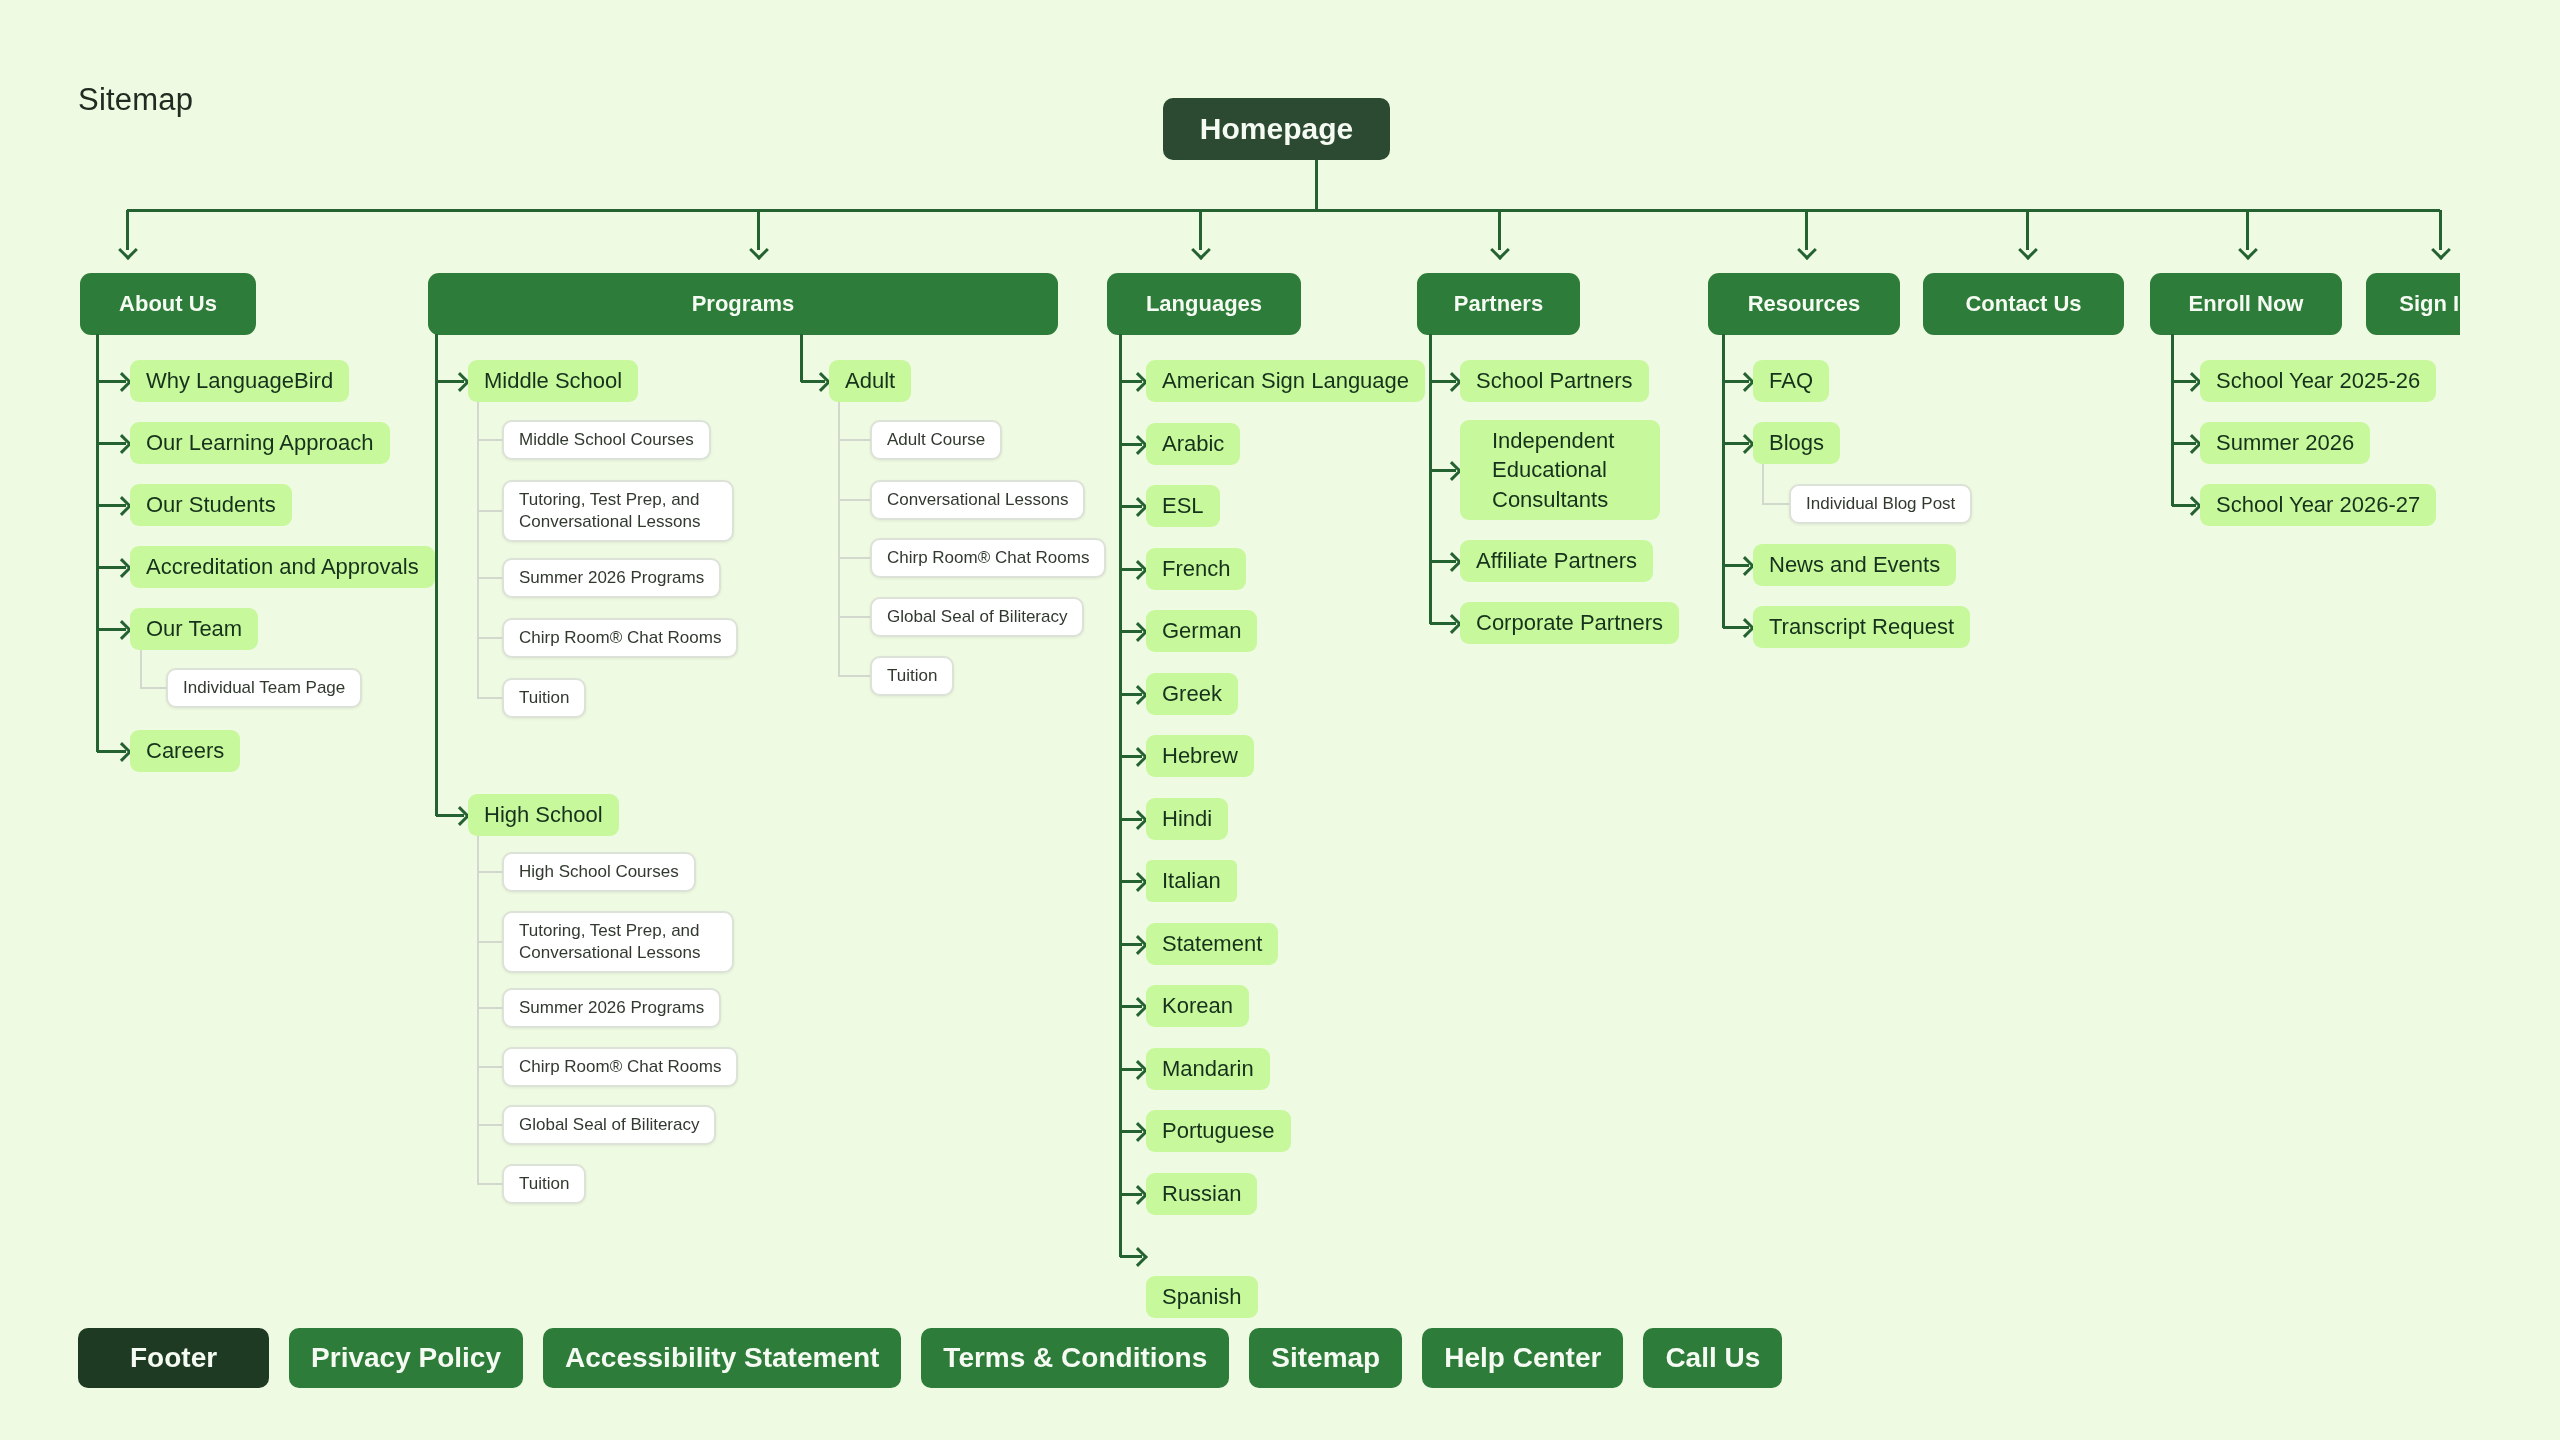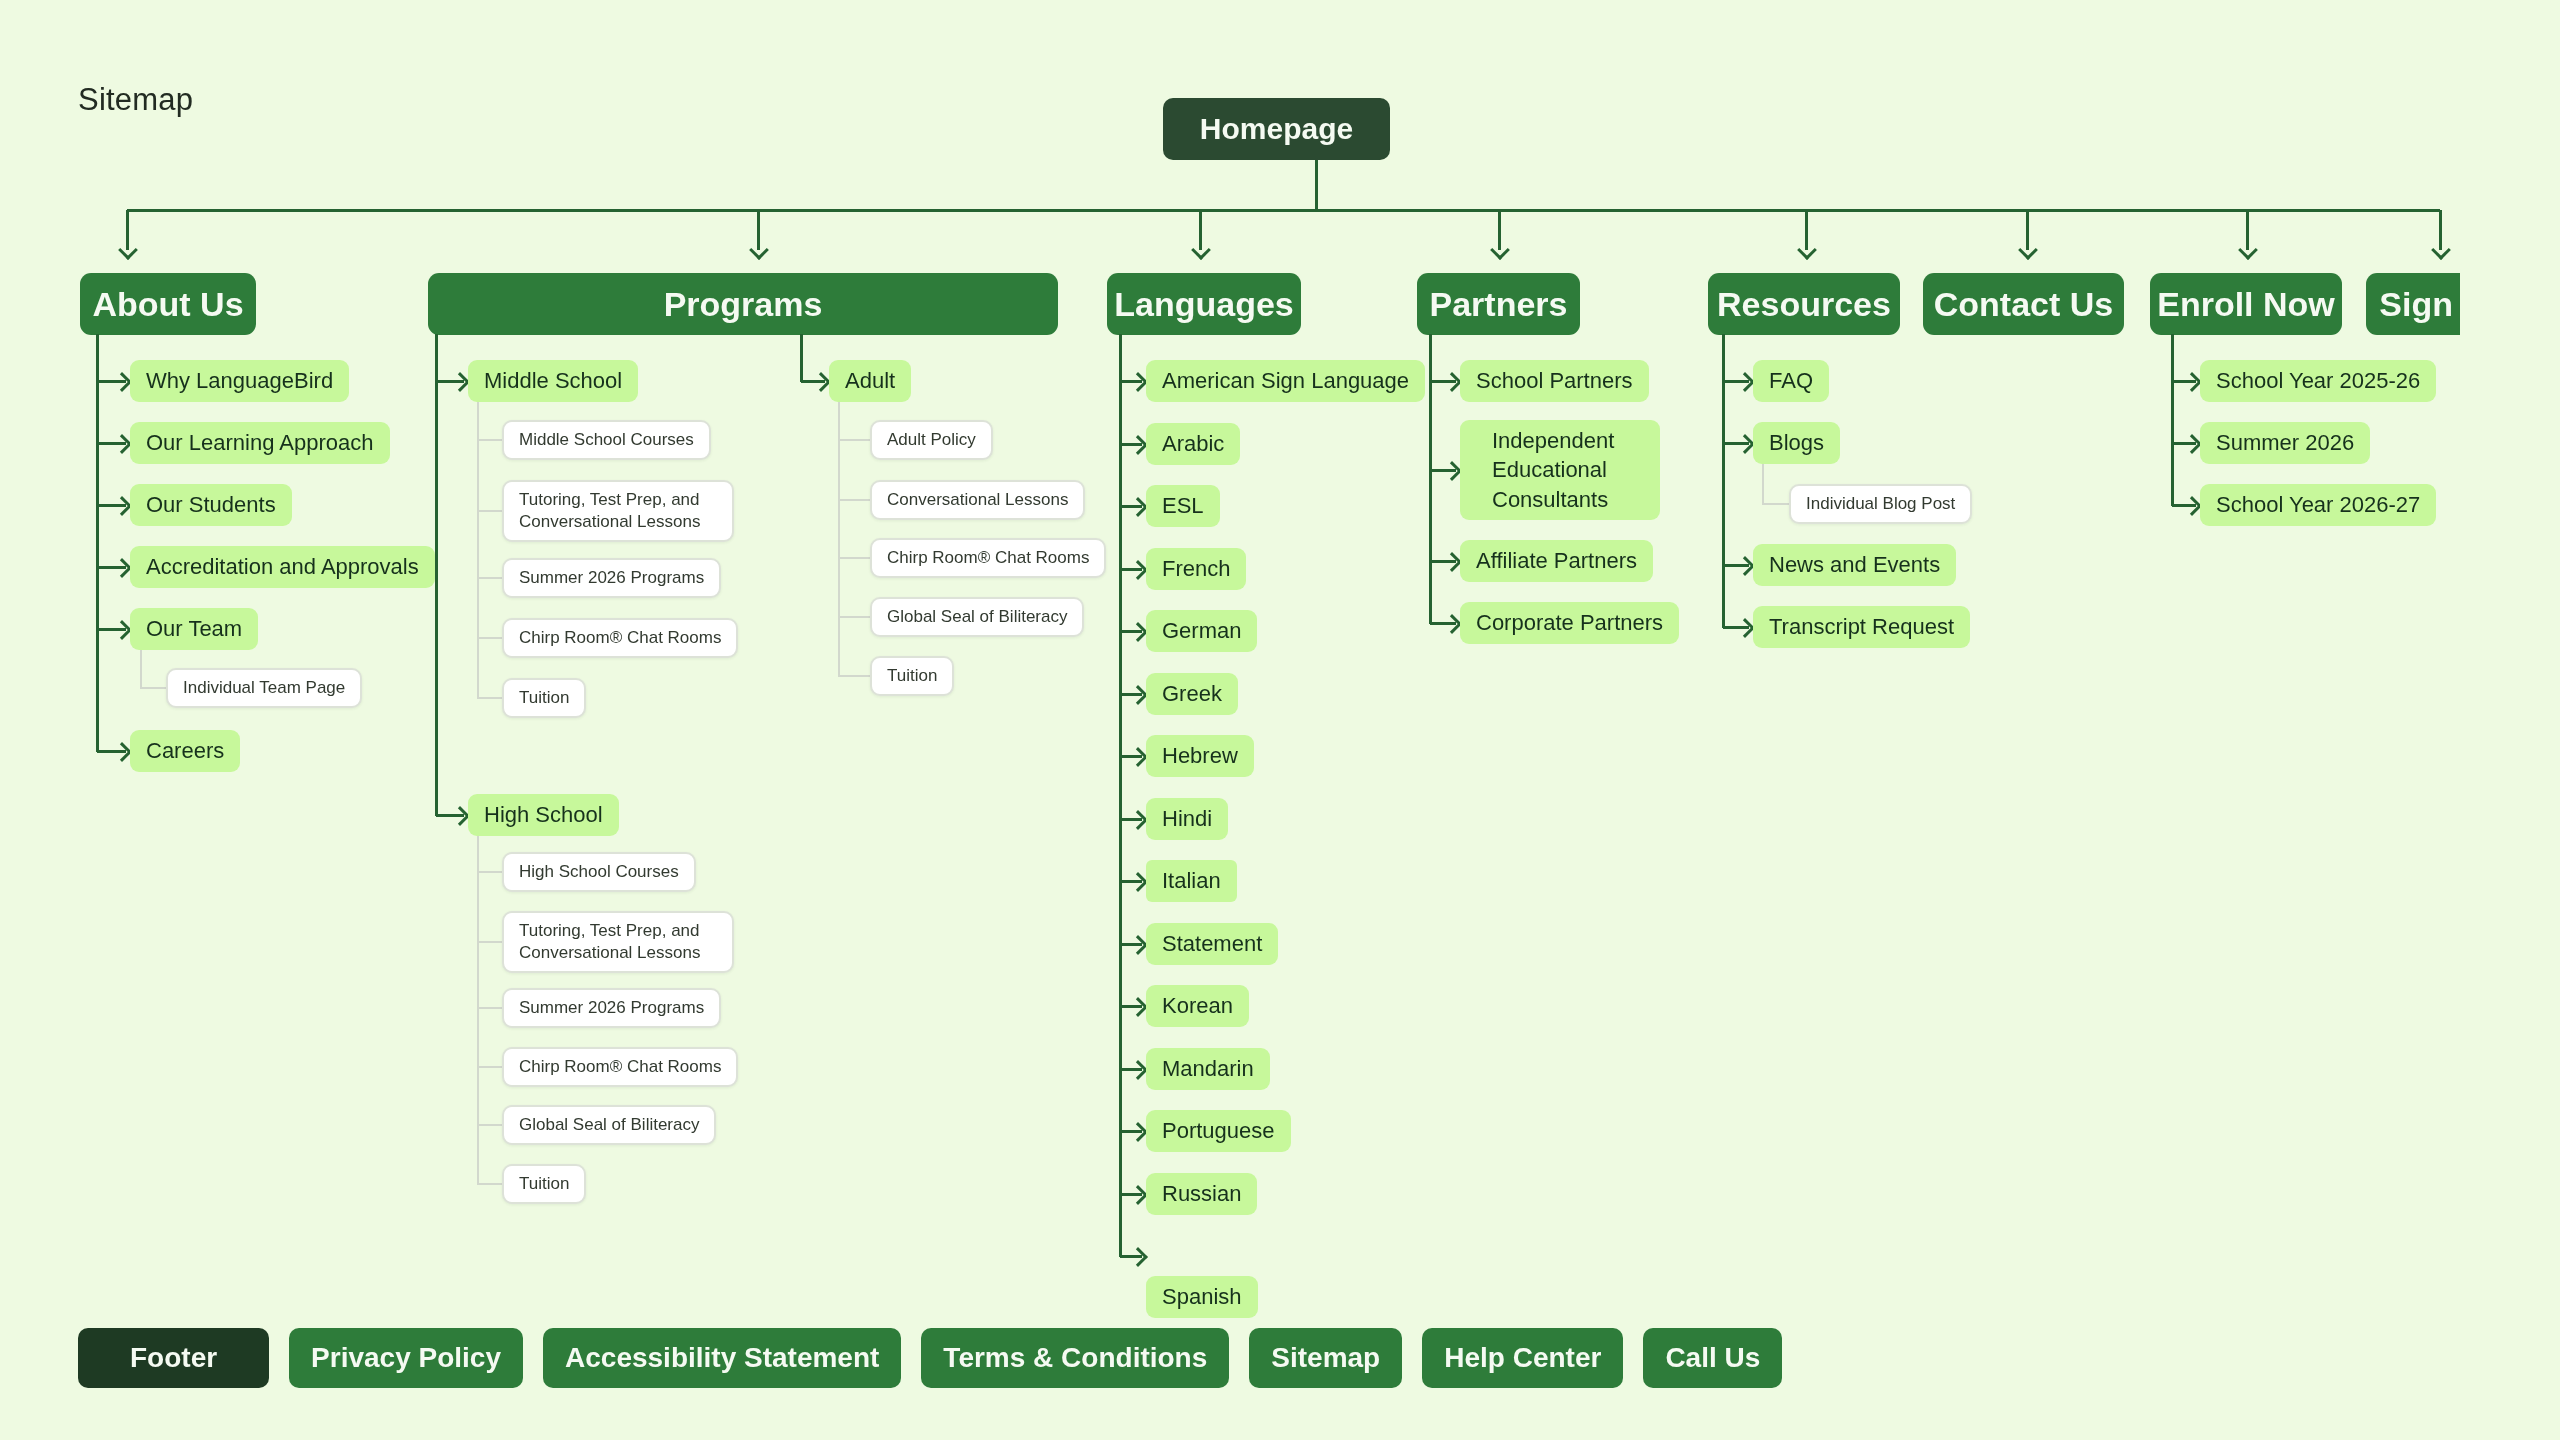--- a/index.html
+++ b/index.html
@@ -15,21 +15,21 @@
   .page-title{
     position:absolute;left:78px;top:82px;font-size:31px;font-weight:500;color:#222b22;letter-spacing:.2px;
   }
   .node{position:absolute;display:flex;align-items:center;box-sizing:border-box;white-space:nowrap;}
   .root{
     left:1163px;top:98px;width:227px;height:62px;background:var(--homepage-dark);color:#f5faf2;
     border-radius:10px;justify-content:center;font-size:30px;font-weight:700;text-align:center;
   }
   .header{
     height:62px;top:273px;background:var(--header-green);color:#f5faf2;border-radius:11px;
-    justify-content:center;font-size:34px;font-weight:700;
+    justify-content:center;font-size:22px;font-weight:700;
   }
   .chip{
     height:42px;background:var(--chip-green);color:var(--chip-text);border-radius:9px;
     padding:0 16px;font-size:22px;font-weight:500;
   }
   .chip.multi{white-space:normal;line-height:1.32;padding:8px 16px;align-items:center;}
   .card{
     height:40px;background:#ffffff;color:#323a30;border:2px solid var(--card-border);border-radius:10px;
     padding:0 15px;font-size:17px;font-weight:400;box-shadow:0 1px 3px rgba(30,50,30,.07);
   }
@@ -99,21 +99,21 @@
       <div class="hline gray" style="left: 478px; top: 637px; width: 24px;"></div>
       <div class="card node" style="left: 502px; top: 618px; height: 40px;">Chirp Room® Chat Rooms</div>
       <div class="hline gray" style="left: 478px; top: 697px; width: 24px;"></div>
       <div class="card node" style="left: 502px; top: 678px; height: 40px;">Tuition</div>
       <div class="vline" style="left: 800px; top: 334px; height: 48px;"></div>
       <div class="hline" style="left: 801px; top: 380px; width: 24px;"></div>
       <div class="chev right" style="left: 814px; top: 375px;"></div>
       <div class="chip node" style="left: 829px; top: 360px; height: 42px;">Adult</div>
       <div class="vline gray" style="left: 838px; top: 402px; height: 275px;"></div>
       <div class="hline gray" style="left: 839px; top: 439px; width: 31px;"></div>
-      <div class="card node" style="left: 870px; top: 420px; height: 40px;">Adult Policy</div>
+      <div class="card node" style="left: 870px; top: 420px; height: 40px;">Adult Course</div>
       <div class="hline gray" style="left: 839px; top: 499px; width: 31px;"></div>
       <div class="card node" style="left: 870px; top: 480px; height: 40px;">Conversational Lessons</div>
       <div class="hline gray" style="left: 839px; top: 557px; width: 31px;"></div>
       <div class="card node" style="left: 870px; top: 538px; height: 40px;">Chirp Room® Chat Rooms</div>
       <div class="hline gray" style="left: 839px; top: 616px; width: 31px;"></div>
       <div class="card node" style="left: 870px; top: 597px; height: 40px;">Global Seal of Biliteracy</div>
       <div class="hline gray" style="left: 839px; top: 675px; width: 31px;"></div>
       <div class="card node" style="left: 870px; top: 656px; height: 40px;">Tuition</div>
       <div class="hline" style="left: 436px; top: 814px; width: 28px;"></div>
       <div class="chev right" style="left: 453px; top: 809px;"></div>

